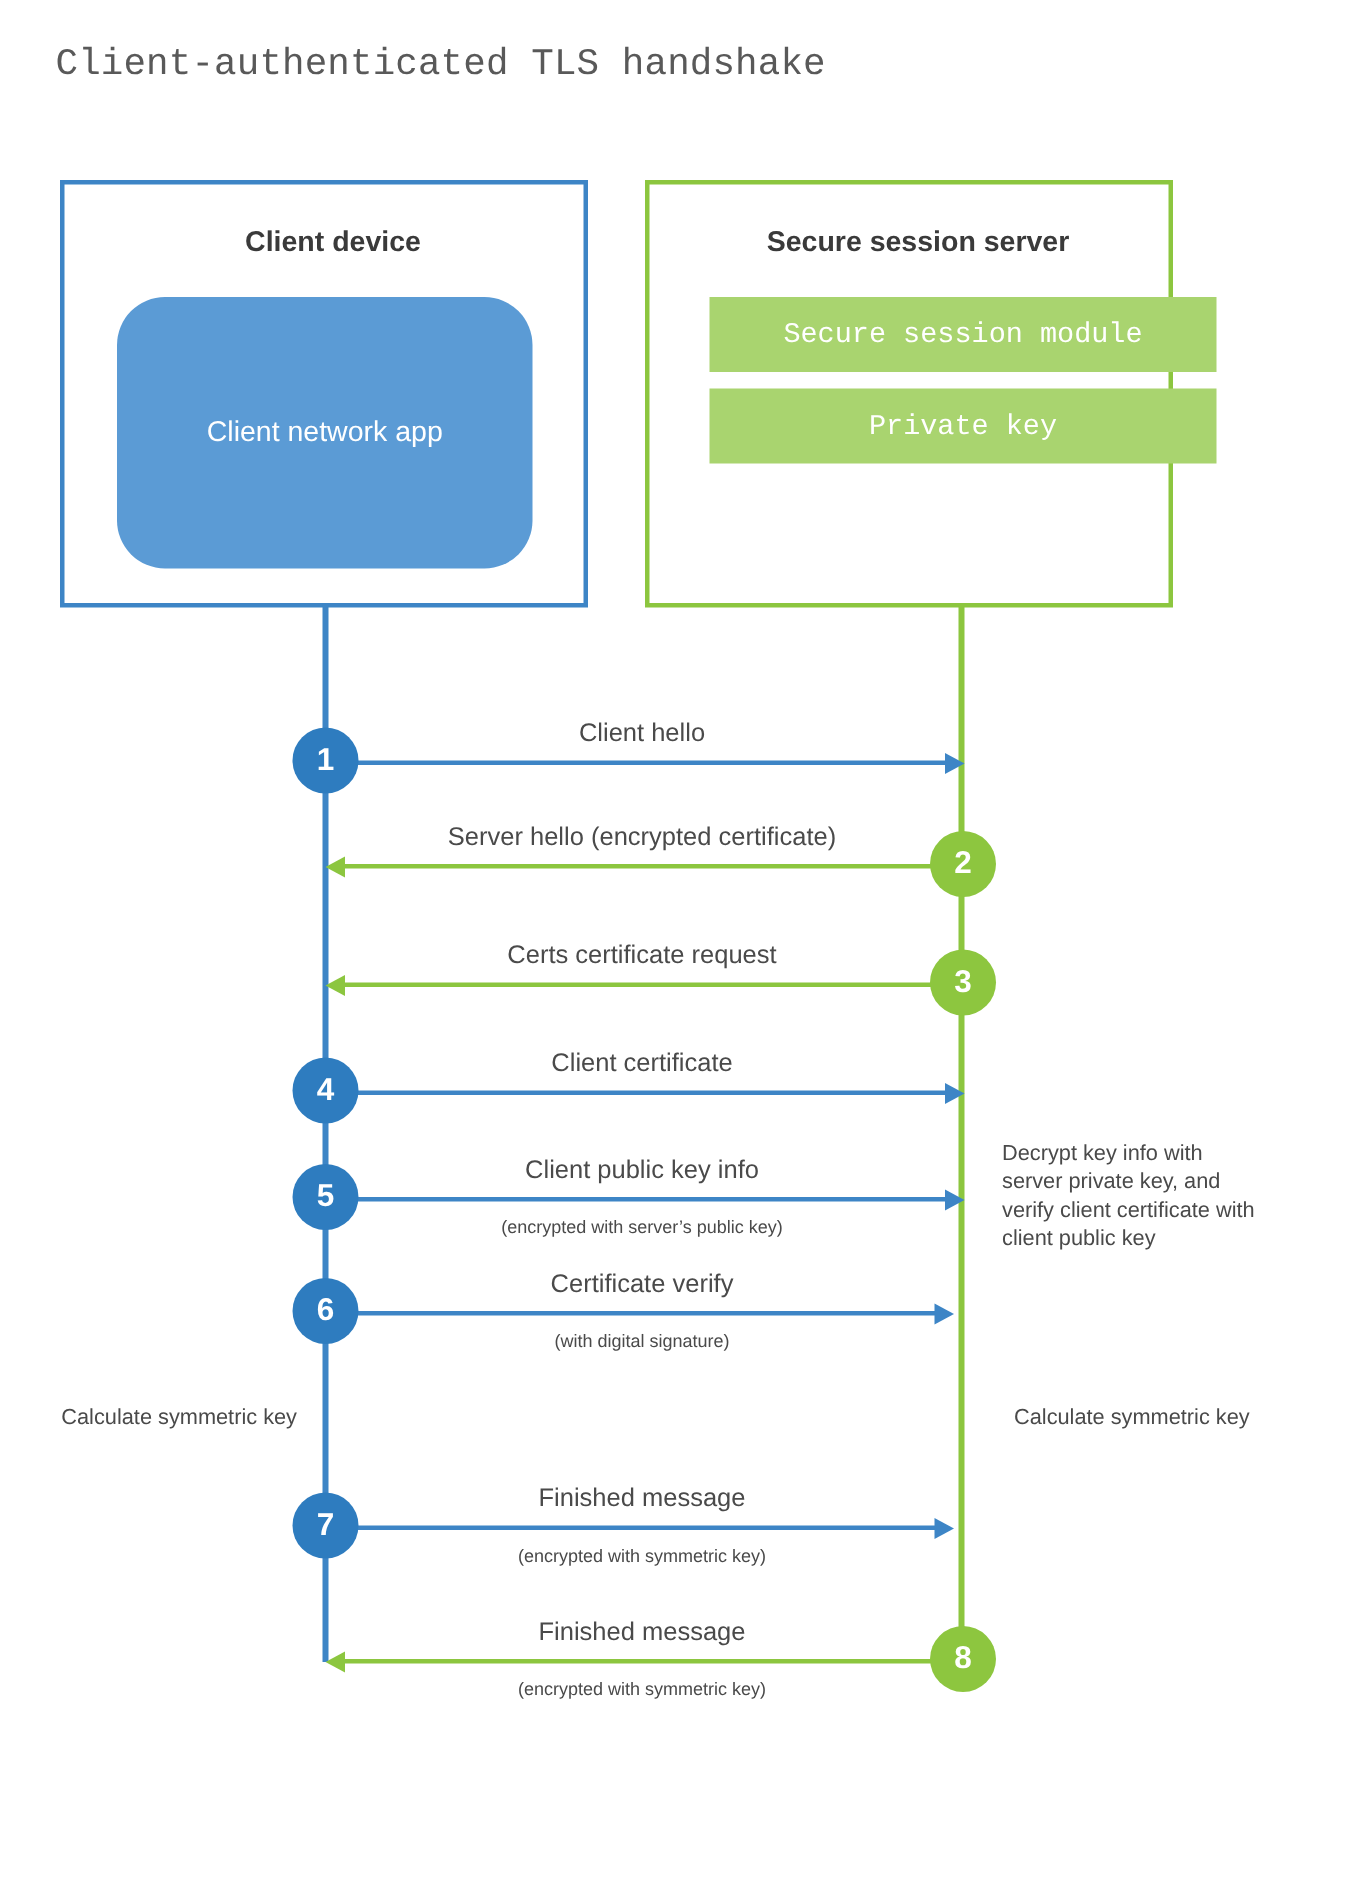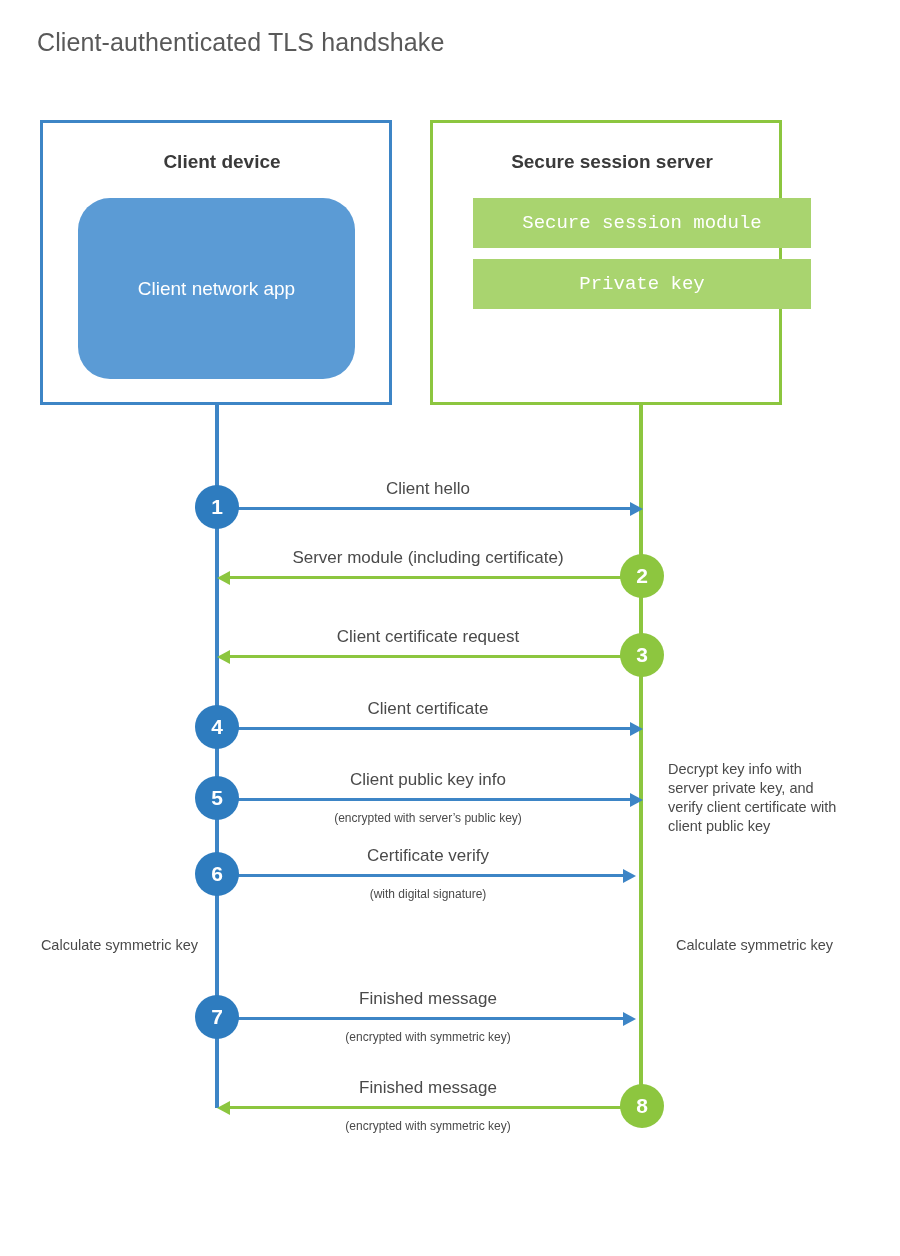--- a/index.html
+++ b/index.html
@@ -17,20 +17,21 @@
 
   
   #page-title {
     position: absolute;
     left: 37px; top: 28px;
     font-size: 25px;
     font-weight: 400;
     color: #595959;
     letter-spacing: 0.1px;
     white-space: nowrap;
+    font-family: Liberation Mono, monospace;
   }
 
   
   .entity-box {
     position: absolute;
     background: #ffffff;
   }
   #client-box {
     left: 40px; top: 120px;
     width: 352px; height: 285px;
@@ -202,28 +203,28 @@
 <div class="lifeline" id="server-lifeline"></div>
 
 <div class="msg" style="top:507px">
   <div class="msg-label">Client hello</div>
   <div class="msg-line blue" style="left:217px;width:415px"></div>
   <div class="arrow-head arrow-right blue-h" style="left:630px"></div>
   <div class="step-circle blue-c">1</div>
 </div>
 
 <div class="msg" style="top:576px">
-  <div class="msg-label">Server module (including certificate)</div>
+  <div class="msg-label">Server hello (encrypted certificate)</div>
   <div class="msg-line green" style="left:230px;width:412px"></div>
   <div class="arrow-head arrow-left green-h" style="left:217px"></div>
   <div class="step-circle green-c">2</div>
 </div>
 
 <div class="msg" style="top:655px">
-  <div class="msg-label">Client certificate request</div>
+  <div class="msg-label">Certs certificate request</div>
   <div class="msg-line green" style="left:230px;width:412px"></div>
   <div class="arrow-head arrow-left green-h" style="left:217px"></div>
   <div class="step-circle green-c">3</div>
 </div>
 
 <div class="msg" style="top:727px">
   <div class="msg-label">Client certificate</div>
   <div class="msg-line blue" style="left:217px;width:415px"></div>
   <div class="arrow-head arrow-right blue-h" style="left:630px"></div>
   <div class="step-circle blue-c">4</div>

